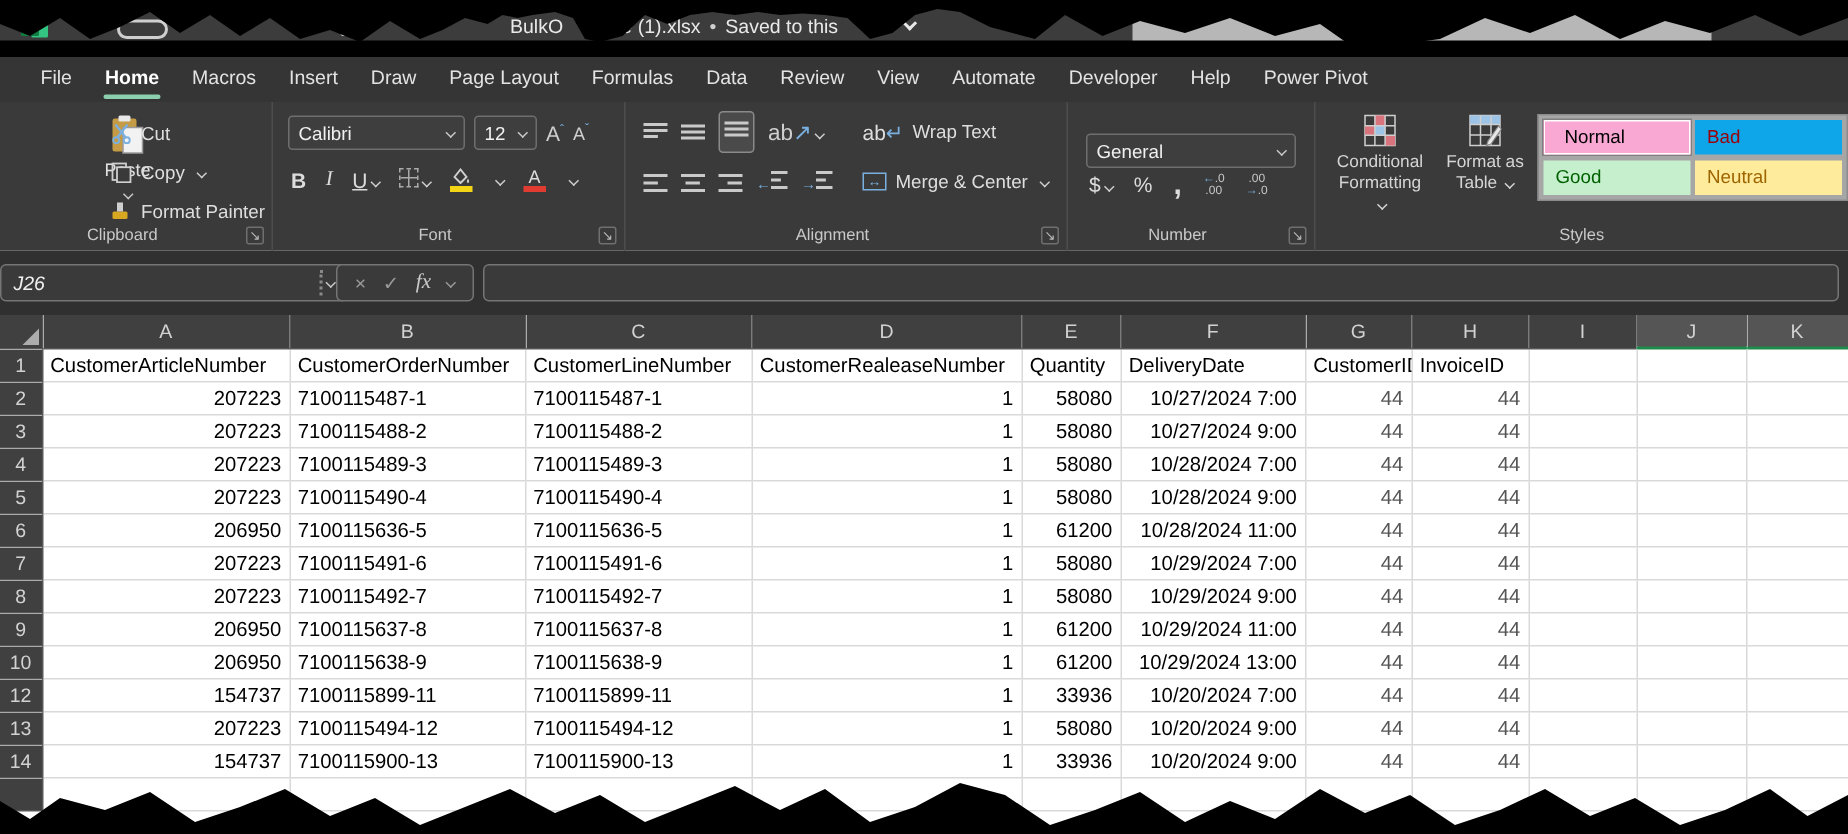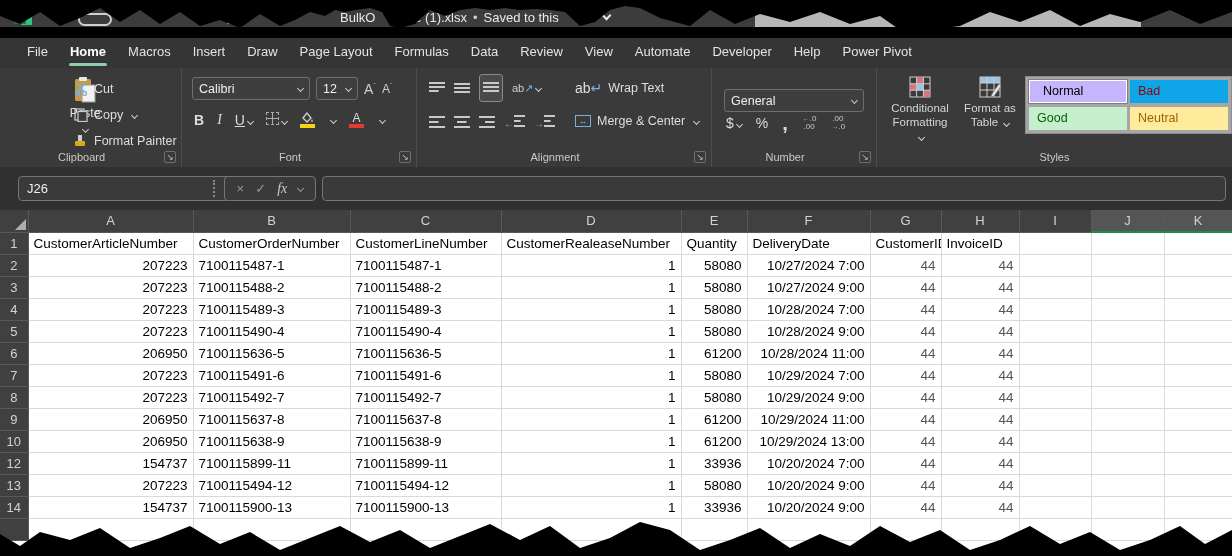--- a/index.html
+++ b/index.html
@@ -109,21 +109,21 @@
   .gallery-wrap { position:absolute; left:148px; top:8px; width:207px; height:58px;
                   background:#a6a6a6; border:1px solid #8c8c8c; padding:3px;
                   display:grid; grid-template-columns:1fr 1fr; gap:3px; }
   .gcell { height:23px; line-height:23px; padding-left:8px; font-size:12.5px; white-space:nowrap; overflow:hidden; }
   .gsel { box-shadow:0 0 0 1px #7f7f7f, inset 0 0 0 1px #ffffff; }
 
   
   #formulabar { position:absolute; left:0; top:167px; width:1232px; height:43px; background:#303030; z-index:1; }
   .fb-box { position:absolute; top:9px; height:25px; background:#3a3a3a; border:1px solid #757575;
             border-radius:4px; color:#f0f0f0; font-size:13px; display:flex; align-items:center; }
-  #name-box { left:18px; width:232px; padding:0 8px; }
+  #name-box { left:0; width:232px; padding:0 8px;font-style:italic; }
   #name-box .cv { margin-left:auto; color:#c9c9c9; }
   .vdots { position:absolute; left:213px; top:13px; width:0; height:17px; border-left:2px dotted #8a8a8a; }
   #fx-group { left:224px; width:92px; justify-content:space-around; color:#9a9a9a; padding:0 6px; }
   #fx-group .fx { font-style:italic; font-family:"Liberation Serif",serif; color:#cccccc; font-size:14px; }
   #fx-group .cv { color:#9a9a9a; margin-left:0; }
   #formula-input { left:322px; width:904px; padding:0 8px; }
 
   
   #grid { position:absolute; left:0; top:210px; z-index:1; }
   table { border-collapse:collapse; table-layout:fixed; width:1232px; background:#fff; }
@@ -259,21 +259,21 @@
       </div>
       <div class="gcap">Font</div>
       <div class="launcher">↘</div>
     </div>
 
     <div class="rgroup" style="width:295px">
       <div class="al-r1">
         <span class="li li-top"></span>
         <span class="li li-mid"></span>
         <span class="sel-ico"><span class="li li-mid"></span></span>
-        <span class="ic" style="font-size:11px">ab<span class="blue">↗</span><span class="cv"></span></span>
+        <span class="ic" style="font-size:15px">ab<span class="blue">↗</span><span class="cv"></span></span>
       </div>
       <div class="al-r2">
         <span class="li li-left"></span>
         <span class="li li-center"></span>
         <span class="li li-right"></span>
         <span><span class="blue" style="font-size:10px">←</span><span class="li li-left" style="width:11px"></span></span>
         <span><span class="blue" style="font-size:10px">→</span><span class="li li-left" style="width:11px"></span></span>
       </div>
       <div class="al-lbl" style="left:158px; top:12px">
         <span style="font-size:14px">ab<span class="blue">↵</span></span>
@@ -331,21 +331,21 @@
           <rect x="7.6" y="7.8" width="6.8" height="6.4" fill="#9dc3e6"></rect>
           <rect x="14.4" y="14.2" width="6.6" height="6.8" fill="#d9737d"></rect>
           <line x1="1" y1="7.8" x2="21" y2="7.8" stroke="#cfcfcf"></line>
           <line x1="1" y1="14.2" x2="21" y2="14.2" stroke="#cfcfcf"></line>
           <line x1="7.6" y1="1" x2="7.6" y2="21" stroke="#cfcfcf"></line>
           <line x1="14.4" y1="1" x2="14.4" y2="21" stroke="#cfcfcf"></line>
         </svg>
         <span>Conditional Formatting</span> <span class="cv"></span>
       </div>
       <div class="gallery-wrap">
-          <div class="gcell gsel" style="background: #c4b5fd; color: rgb(0, 0, 0); padding-left: 14px;">Normal</div>
+          <div class="gcell gsel" style="background: #f9a8d4; color: rgb(0, 0, 0); padding-left: 14px;">Normal</div>
           <div class="gcell" style="background: #0ea5e9; color: rgb(156, 0, 6);">Bad</div>
           <div class="gcell" style="background: rgb(198, 239, 206); color: rgb(0, 97, 0);">Good</div>
           <div class="gcell" style="background: rgb(255, 235, 156); color: rgb(156, 101, 0);">Neutral</div>
         </div>
       <div class="gcap" style="right:0">Styles</div>
     </div>
   </div>
 
   <div id="formulabar">
     <div class="fb-box" id="name-box">

